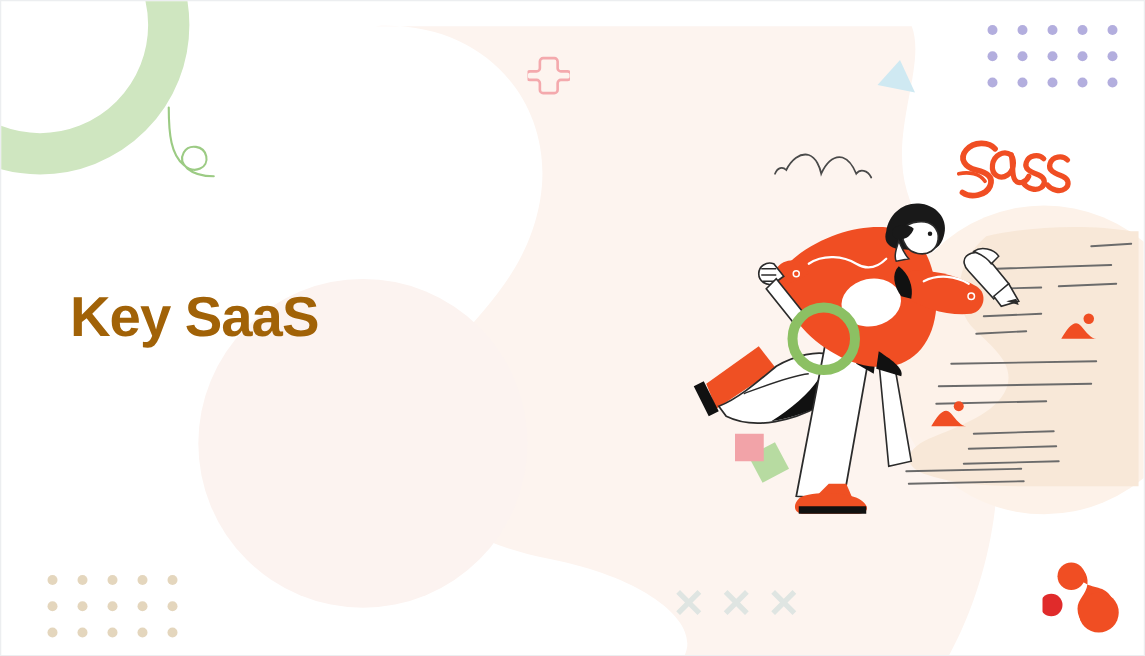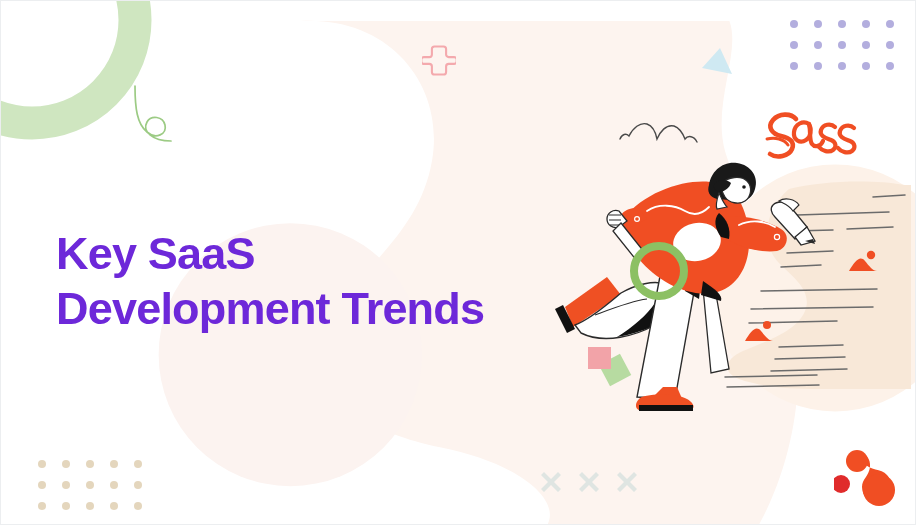--- a/index.html
+++ b/index.html
@@ -31,21 +31,21 @@
     top: 225px;
     width: 470px;
     z-index: 40;
   }
   .title-line {
     font-family: "Liberation Sans", sans-serif;
     font-weight: bold;
     font-size: 45px;
     line-height: 55px;
     letter-spacing: -0.8px;
-    color: #6d28d9;
+    color: #a16207;
     white-space: nowrap;
   }
   
   .dot-grid {
     position: absolute;
     display: grid;
     z-index: 20;
   }
   #dot-grid-top-right {
     left: 789px;
@@ -383,16 +383,15 @@
     <span class="dot"></span>
     <span class="dot"></span>
     <span class="dot"></span>
     <span class="dot"></span>
     <span class="dot"></span>
     <span class="dot"></span>
   </div>
 
   <div id="title-block">
     <div class="title-line">Key SaaS</div>
-    <div class="title-line">Development Trends</div>
   </div>
 
 </div>
 
 </body></html>

